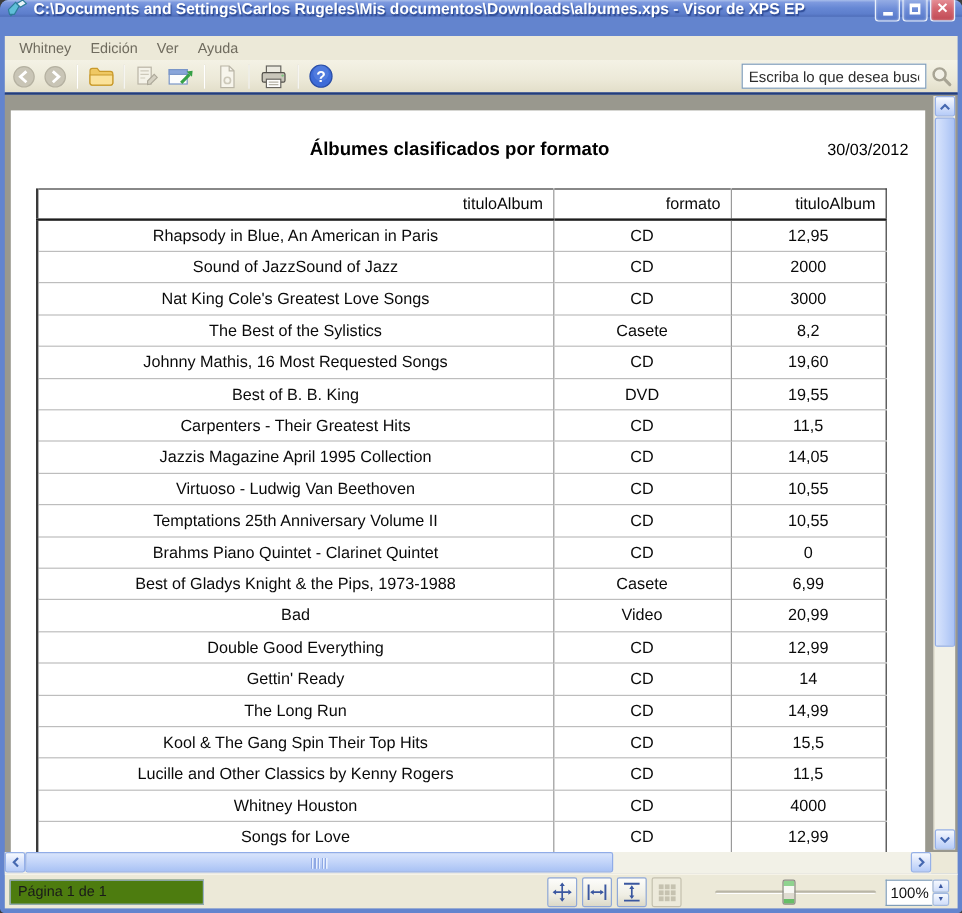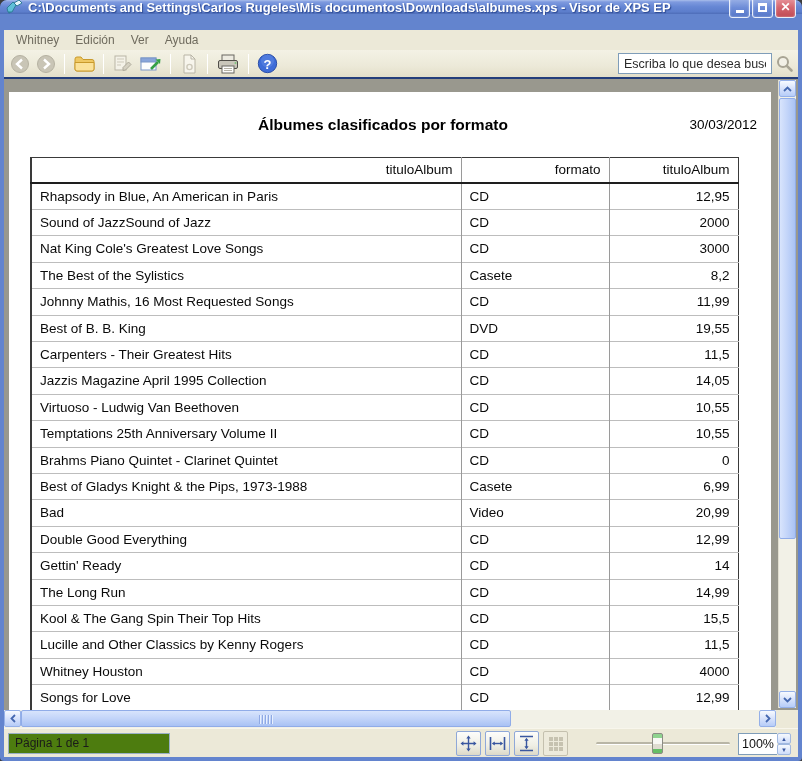--- a/index.html
+++ b/index.html
@@ -81,21 +81,21 @@
   table.albums col.c1 { width:430px; }
   table.albums col.c2 { width:148px; }
   table.albums col.c3 { width:129px; }
   table.albums { border:1px solid #3A3A3A; border-left-width:2px; }
   table.albums th {
     font-weight:normal; text-align:right; height:25px; padding:0 8px;
     border-bottom:2px solid #1E1E1E;
   }
   table.albums td {
     height:25.4px; line-height:25.4px; padding:0 8px;
-    border-top:1px solid #BDBDBD; white-space:nowrap; overflow:hidden;
+    border-top:1px solid #BDBDBD; white-space:nowrap; overflow:hidden;text-align:center;
   }
   table.albums th + th, table.albums td + td { border-left:1px solid #9A9A9A; }
   td.col-price { text-align:right; }
 
   
   .sb-btn {
     position:absolute; width:17px; height:17px; border-radius:2px;
     border:1px solid #95B0E8;
     background:linear-gradient(180deg,#F7FAFF 0%,#D7E2FB 50%,#B6CCF8 100%);
     display:flex; align-items:center; justify-content:center;
@@ -310,21 +310,21 @@
               <td class="col-price">3000</td>
             </tr>
             <tr>
               <td class="col-title">The Best of the Sylistics</td>
               <td class="col-format">Casete</td>
               <td class="col-price">8,2</td>
             </tr>
             <tr>
               <td class="col-title">Johnny Mathis, 16 Most Requested Songs</td>
               <td class="col-format">CD</td>
-              <td class="col-price">11,99</td>
+              <td class="col-price">19,60</td>
             </tr>
             <tr>
               <td class="col-title">Best of B. B. King</td>
               <td class="col-format">DVD</td>
               <td class="col-price">19,55</td>
             </tr>
             <tr>
               <td class="col-title">Carpenters - Their Greatest Hits</td>
               <td class="col-format">CD</td>
               <td class="col-price">11,5</td>

